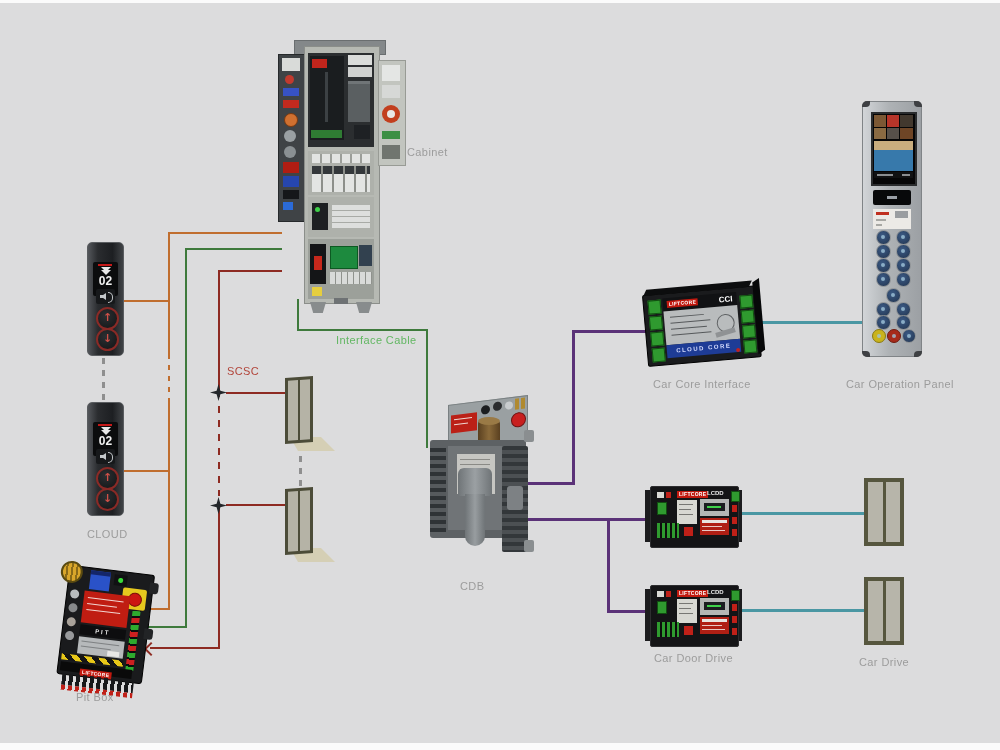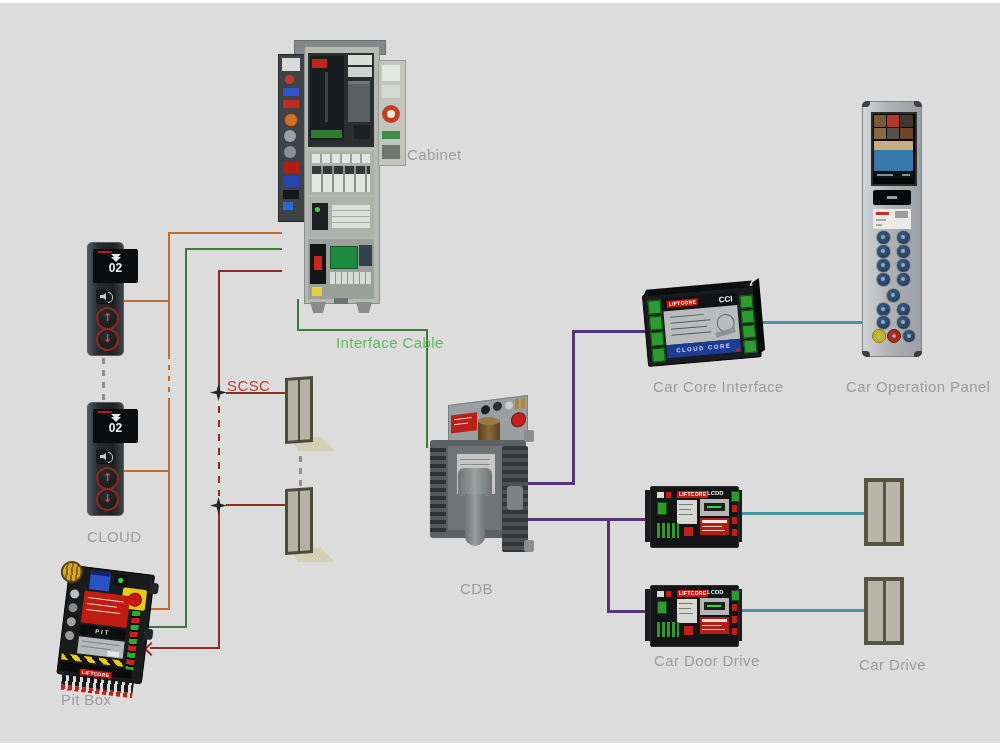--- a/index.html
+++ b/index.html
@@ -5,40 +5,40 @@
   :root{
     --orange:#C06E2F; --green:#3E7A3C; --darkred:#8E2B22; --purple:#5B3278;
     --teal:#4A97A3; --label:#9C9C9C; --scsc_label:#B2453A; --cable_label:#63B763;
     --dash_gray:#8F8F8F;
   }
   html,body{margin:0;padding:0;background:#fff;}
   .canvas{position:relative;width:1000px;height:750px;background:#dcdcdd;overflow:hidden;
           font-family:"Liberation Sans",sans-serif;}
   .a{position:absolute;}
   .line{position:absolute;}
-  .lbl{position:absolute;font-size:15px;color:var(--label);letter-spacing:.4px;white-space:nowrap;}
+  .lbl{position:absolute;font-size:11px;color:var(--label);letter-spacing:.4px;white-space:nowrap;}
   .lbl.scsc{color:var(--scsc_label);}
   .lbl.cable{color:var(--cable_label);}
   
   .w-or{background:var(--orange);}
   .w-gr{background:var(--green);}
   .w-rd{background:var(--darkred);}
   .w-pu{background:var(--purple);}
   .w-te{background:var(--teal);}
   .dash-or{background:repeating-linear-gradient(180deg,var(--orange) 0 5px,transparent 5px 11px);}
   .dash-rd{background:repeating-linear-gradient(180deg,var(--darkred) 0 7px,transparent 7px 14px);}
   .dash-gy{background:repeating-linear-gradient(180deg,var(--dash_gray) 0 6px,transparent 6px 12px);}
   .arrow-l{width:8px;height:8px;border-left:2px solid var(--darkred);border-bottom:2px solid var(--darkred);
            transform:rotate(45deg);}
   
   .dev{position:absolute;}
   
   .liop{width:35px;height:112px;border-radius:5px;border:1px solid #5a5d60;
         background:linear-gradient(90deg,#53565a,#2a2c2f 28%,#1d1f22 70%,#404346);}
-  .liop .disp{position:absolute;left:5px;top:6px;width:45px;height:34px;background:#0b0c0d;border-radius:2px;}
+  .liop .disp{position:absolute;left:5px;top:19px;width:25px;height:34px;background:#0b0c0d;border-radius:2px;}
   .liop .chev{width:0;height:0;border-left:5px solid transparent;border-right:5px solid transparent;
               border-top:5px solid #e8e8e8;margin:0 auto;}
   .liop .floor{color:#f2f2f2;font-weight:bold;font-size:12px;text-align:center;line-height:13px;}
   .liop .spk{position:absolute;left:8px;top:46px;width:19px;height:15px;background:#17191b;border-radius:2px;}
   .liop .cone{position:absolute;left:4px;top:4px;width:8px;height:7px;background:#c4c8cb;
               clip-path:polygon(0 30%,38% 30%,75% 0,75% 100%,38% 70%,0 70%);}
   .liop .wave{position:absolute;left:12px;top:3px;width:4px;height:9px;border:1px solid #c4c8cb;
               border-left:none;border-radius:0 6px 6px 0;}
   .liop .btn{position:absolute;left:8px;width:19px;height:19px;border-radius:50%;
              background:radial-gradient(circle at 40% 35%,#2c2f32,#121415);border:2px solid #8a2a26;
@@ -453,22 +453,22 @@
     <div class="panel"></div>
       <div class="panel"></div>
   </div>
   <div class="dev doorflat" style="left:864px;top:577px;">
     <div class="panel"></div>
       <div class="panel"></div>
   </div>
 
   <div class="lbl" style="left:407px;top:146px;">Cabinet</div>
   <div class="lbl" style="left:87px;top:528px;">CLOUD</div>
-  <div class="lbl" style="left:61px;top:691px;">Pit Box</div>
-  <div class="lbl scsc" style="left:227px;top:377px;">SCSC</div>
+  <div class="lbl" style="left:76px;top:691px;">Pit Box</div>
+  <div class="lbl scsc" style="left:227px;top:365px;">SCSC</div>
   <div class="lbl cable" style="left:336px;top:334px;">Interface Cable</div>
   <div class="lbl" style="left:460px;top:580px;">CDB</div>
   <div class="lbl" style="left:653px;top:378px;">Car Core Interface</div>
   <div class="lbl" style="left:846px;top:378px;">Car Operation Panel</div>
   <div class="lbl" style="left:654px;top:652px;">Car Door Drive</div>
   <div class="lbl" style="left:859px;top:656px;">Car Drive</div>
 
 </div>
 
 </body></html>

